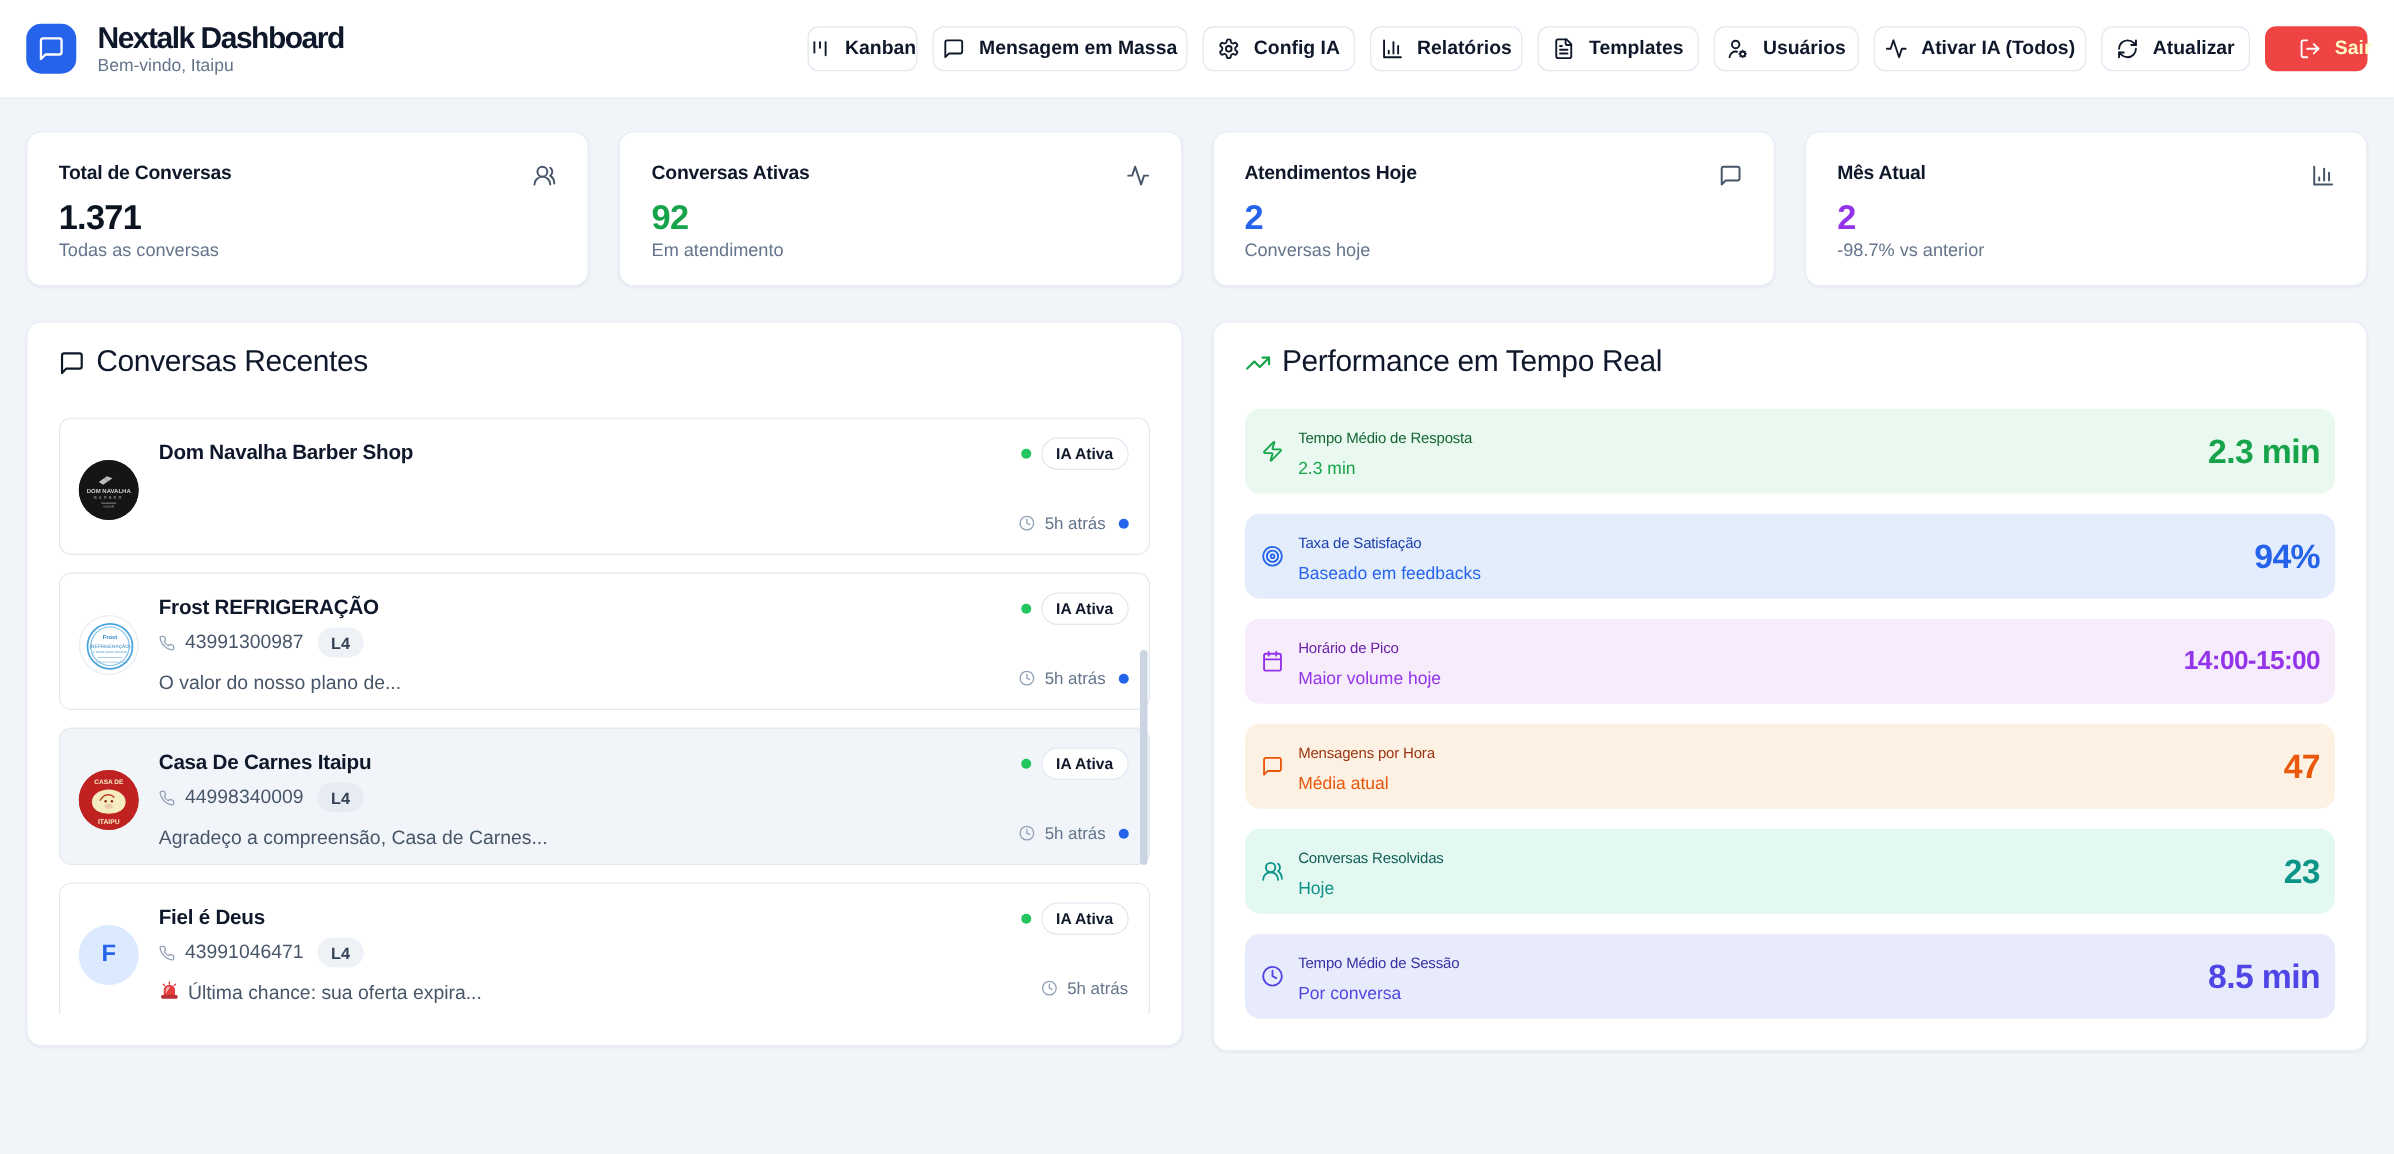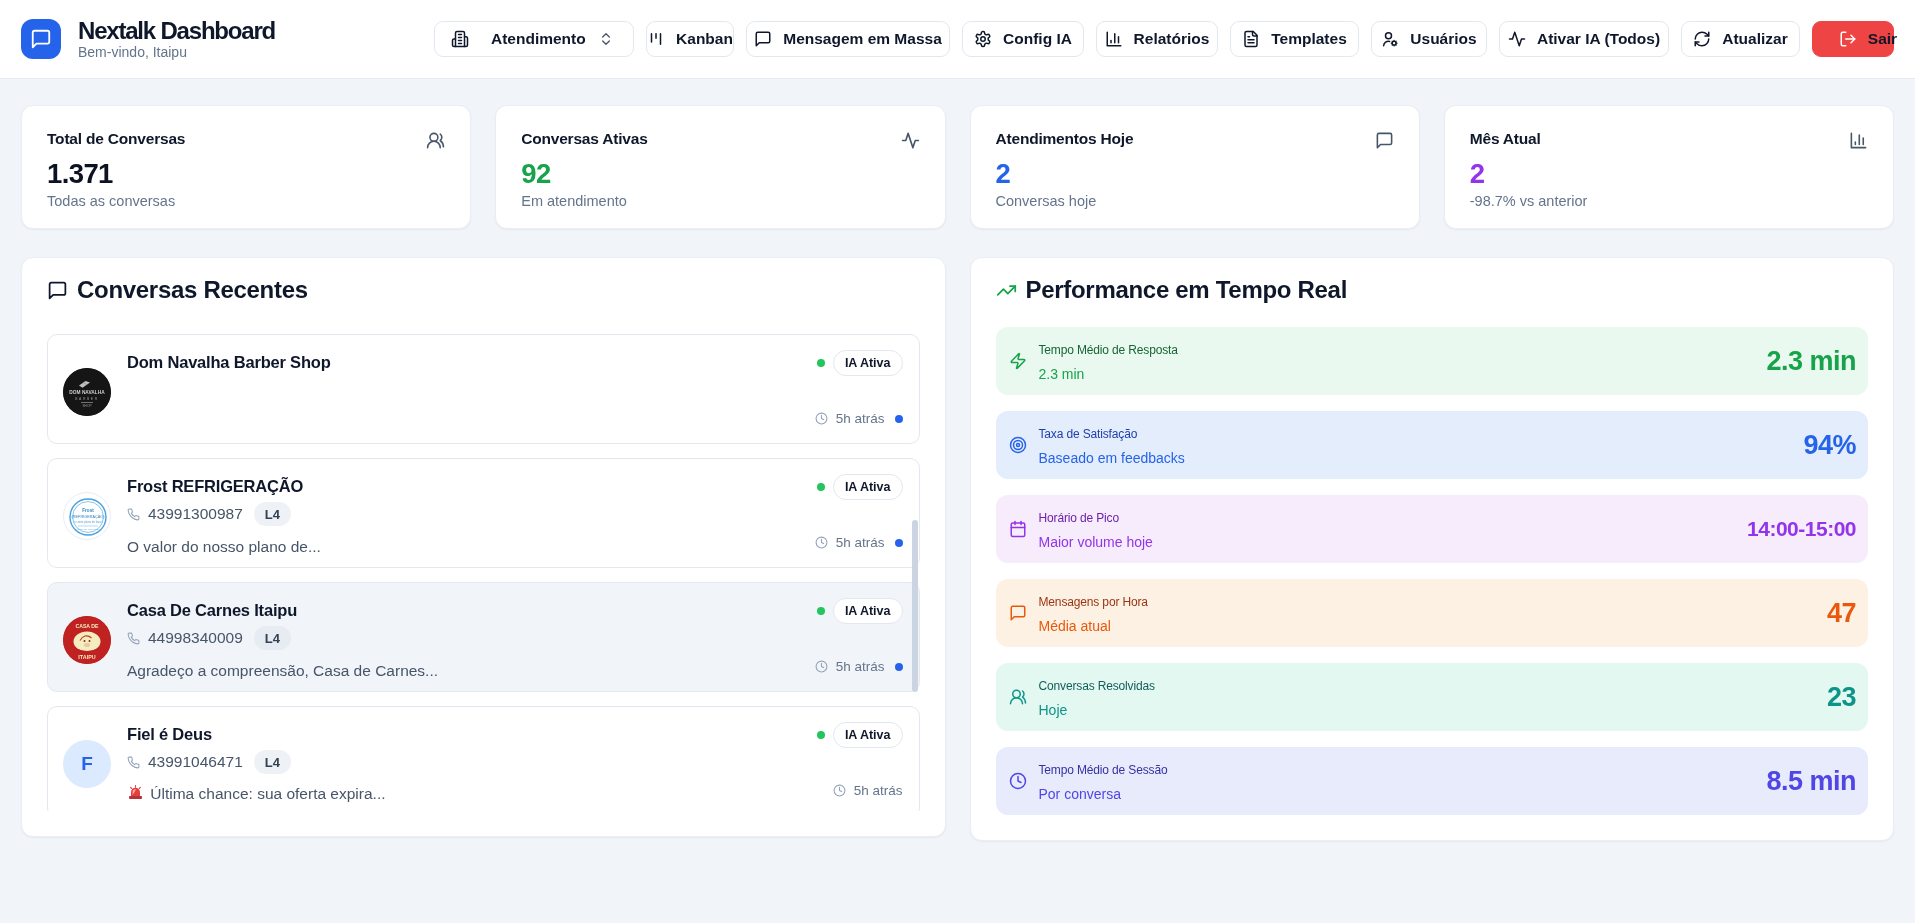--- a/index.html
+++ b/index.html
@@ -10,38 +10,38 @@
 
 
 .header { height:79px; background:#fff; border-bottom:1px solid #e5eaf0; display:flex; align-items:center; padding:0 21px; }
 .logo { width:40px; height:40px; border-radius:12px; background:#2563eb; display:flex; align-items:center; justify-content:center; flex:0 0 auto; }
 .htitle { margin-left:17px; }
 .htitle h1 { position:relative; top:-1px; font-size:24px; font-weight:700; color:#0f172a; letter-spacing:-1.2px; line-height:1.15; }
 .htitle p { font-size:14px; color:#64748b; margin-top:-1px; }
 .nav { margin-left:auto; display:flex; gap:12px; align-items:center; }
 .btn { height:36px; display:flex; align-items:center; justify-content:center; gap:11px; background:#fff; border:1px solid #e2e8f0; border-radius:9px; font-size:15.5px; font-weight:600; color:#0f172a; padding:0 14px; white-space:nowrap; }
 .btn svg { flex:0 0 auto; }
-.btn-sair { background:#ef4444; border-color:#ef4444; color:#0f172a; width:82px;padding-left:44px; }
+.btn-sair { background:#ef4444; border-color:#ef4444; color:#fef9c3; width:82px;padding-left:44px; }
 
 
 .main { padding:26px 21px 0; }
 .stats { display:grid; grid-template-columns:repeat(4,1fr); gap:24px; }
 .scard { background:#fff; border:1px solid #e9eef4; border-radius:12px; box-shadow:0 1px 2px rgba(15,23,42,.05); height:124px; padding:24px 25px; }
 .scard .top { display:flex; justify-content:space-between; align-items:flex-start; }
 .scard .top h3 { font-size:15.5px; font-weight:700; color:#0f172a; letter-spacing:-.2px; }
 .scard .top svg { color:#475569; margin-top:1px; }
 .scard .val { font-size:27.5px; font-weight:800; margin-top:8px; letter-spacing:-.6px; }
 .scard .sub { font-size:14.5px; color:#64748b; margin-top:3px; }
 
 .panels { display:grid; grid-template-columns:1fr 1fr; gap:24px; margin-top:28px; }
 .panel { background:#fff; border:1px solid #e9eef4; border-radius:12px; box-shadow:0 1px 2px rgba(15,23,42,.05); padding:24px 25px; }
 .panel-left { height:580px; }
 .panel-right { height:584px; }
 .phead { display:flex; align-items:center; gap:9px; margin-top:-6px; }
-.phead h2 { font-size:24px; font-weight:700; color:#0f172a; letter-spacing:-.3px; }
+.phead h2 { font-size:24px; font-weight:400; color:#0f172a; letter-spacing:-.3px; }
 
 
 .clist { position:relative; margin-top:30px; height:477px; overflow:hidden; }
 .ccard { position:relative; height:110px; border:1px solid #e2e8f0; border-radius:10px; background:#fff; padding:15px; margin-bottom:14px; display:flex; }
 .ccard.gray { background:#f1f5f9; }
 .avatar { width:48px; height:48px; border-radius:50%; flex:0 0 auto; margin-top:18px; overflow:hidden; position:relative; }
 .cbody { margin-left:16px; flex:1; padding-top:3px; }
 .ctitle { font-size:16.5px; font-weight:700; color:#0f172a; letter-spacing:-.2px; }
 .crow2 { display:flex; align-items:center; margin-top:6px; color:#64748b; }
 .crow2 .num { font-size:15.5px; color:#475569; margin-left:8px; }
@@ -70,36 +70,20 @@
   <div class="logo">
     <svg width="22" height="22" viewBox="0 0 24 24" fill="none" stroke="#fff" stroke-width="2" stroke-linecap="round" stroke-linejoin="round">
         <path d="M21 15a2 2 0 0 1-2 2H7l-4 4V5a2 2 0 0 1 2-2h14a2 2 0 0 1 2 2z"></path>
       </svg>
   </div>
   <div class="htitle">
     <h1>Nextalk Dashboard</h1>
     <p>Bem-vindo, Itaipu</p>
   </div>
   <div class="nav">
-    <div class="btn" style="width:200px;justify-content:flex-start;padding:0 19px 0 16px;gap:0">
-      <svg width="18" height="18" viewBox="0 0 24 24" fill="none" stroke="currentColor" stroke-width="2" stroke-linecap="round" stroke-linejoin="round">
-          <path d="M6 22V4a2 2 0 0 1 2-2h8a2 2 0 0 1 2 2v18Z"></path>
-          <path d="M6 12H4a2 2 0 0 0-2 2v6a2 2 0 0 0 2 2h2"></path>
-          <path d="M18 9h2a2 2 0 0 1 2 2v9a2 2 0 0 1-2 2h-2"></path>
-          <path d="M10 6h4"></path>
-          <path d="M10 10h4"></path>
-          <path d="M10 14h4"></path>
-          <path d="M10 18h4"></path>
-        </svg>
-      <span style="margin-left:22px">Atendimento</span>
-      <svg width="16" height="16" viewBox="0 0 24 24" fill="none" stroke="#475569" stroke-width="2" stroke-linecap="round" stroke-linejoin="round" style="margin-left:auto">
-          <path d="m7 15 5 5 5-5"></path>
-          <path d="m7 9 5-5 5 5"></path>
-        </svg>
-    </div>
     <div class="btn" style="width:88px">
       <svg width="18" height="18" viewBox="0 0 24 24" fill="none" stroke="currentColor" stroke-width="2" stroke-linecap="round" stroke-linejoin="round">
           <path d="M6 5v11"></path>
           <path d="M12 5v6"></path>
           <path d="M18 5v14"></path>
         </svg>
       <span>Kanban</span>
     </div>
     <div class="btn" style="width:204px">
       <svg width="18" height="18" viewBox="0 0 24 24" fill="none" stroke="currentColor" stroke-width="2" stroke-linecap="round" stroke-linejoin="round">

